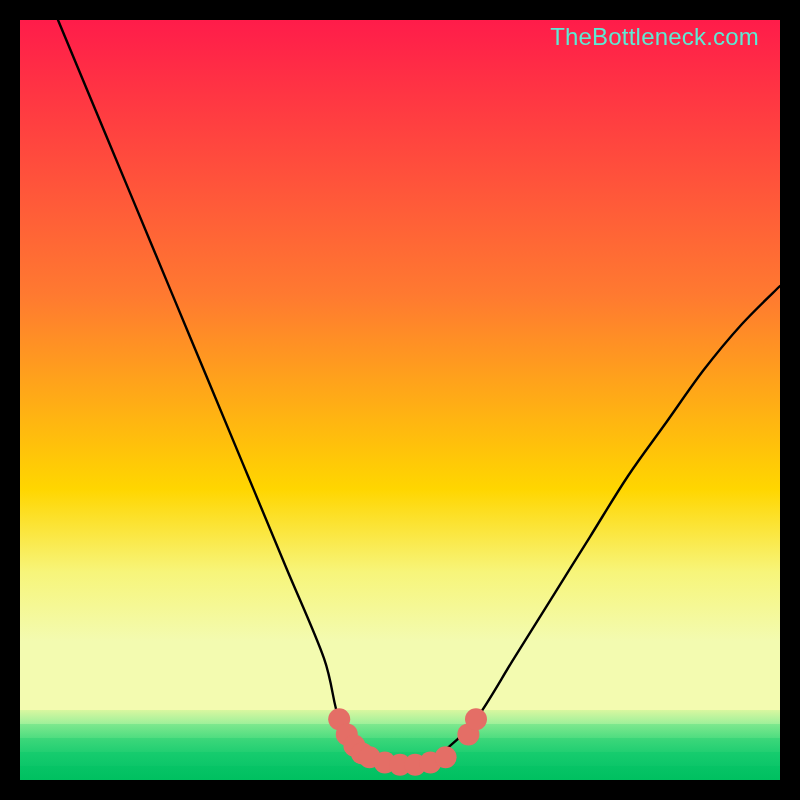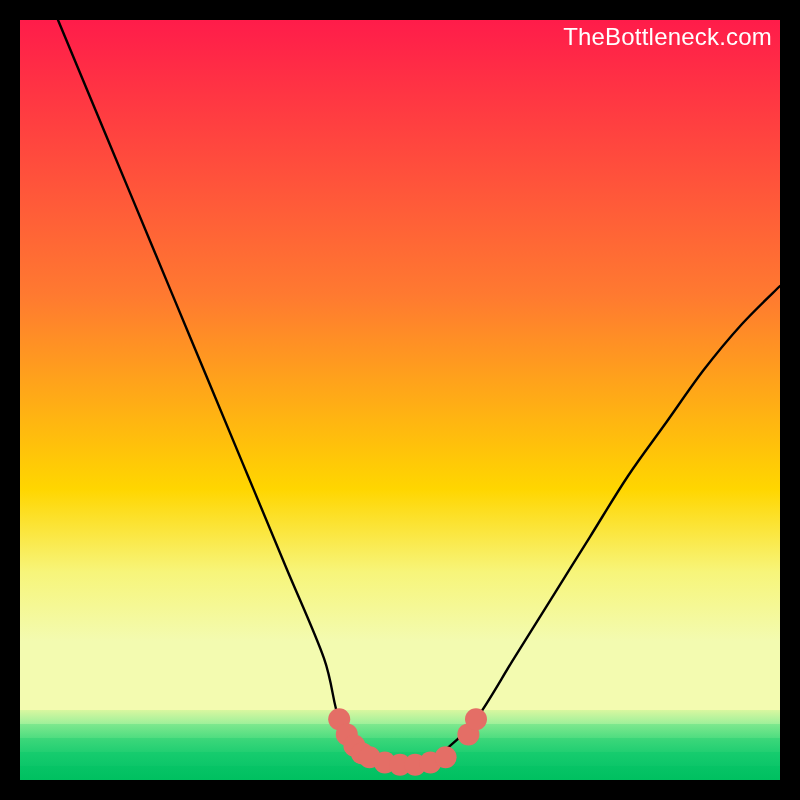--- a/index.html
+++ b/index.html
@@ -27,22 +27,22 @@
     height: 760px;
   }
   .green-band {
     position: absolute;
     left: 0;
     width: 760px;
   }
   .watermark {
     position: absolute;
     top: 3px;
-    right: 8px;
-    color: #ffffff;
+    right: 21px;
+    color: #5eead4;
     font-size: 24px;
     font-weight: 400;
     letter-spacing: 0.2px;
   }
   svg.curve {
     position: absolute;
     left: 0;
     top: 0;
     width: 760px;
     height: 760px;

